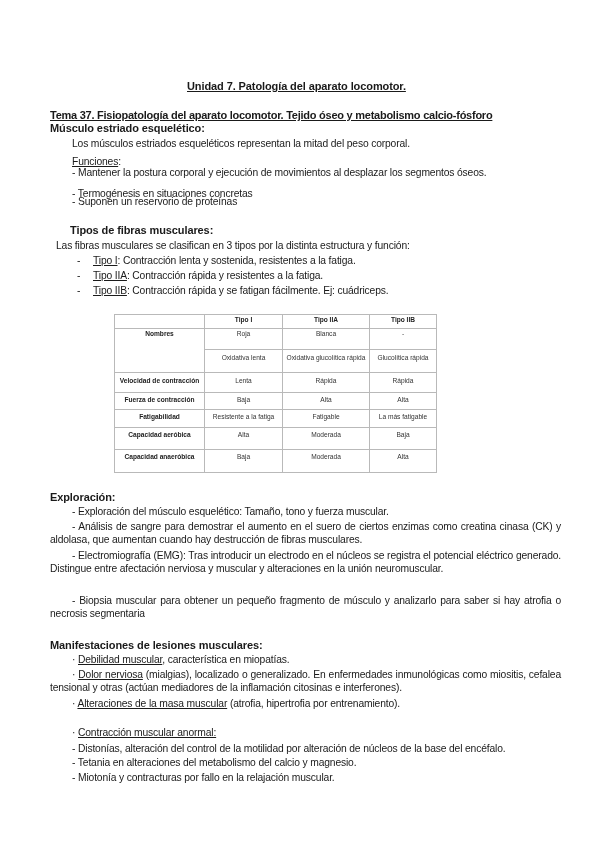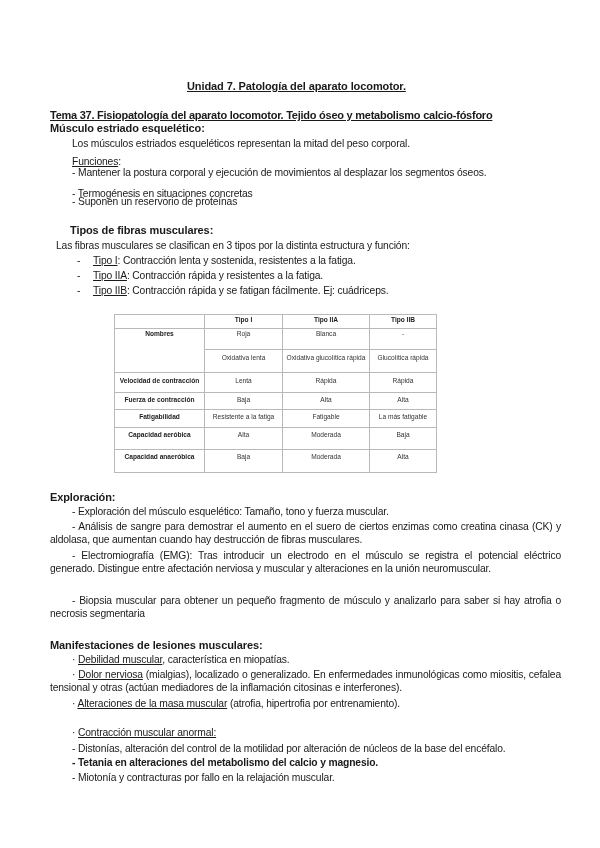--- a/index.html
+++ b/index.html
@@ -100,23 +100,23 @@
     <td style="padding-top:3px;">Baja</td>
     <td style="padding-top:3px;">Moderada</td>
     <td style="padding-top:3px;">Alta</td>
   </tr>
 </tbody>
   </table>
 
 <div class="abs h" style="left:50px; top:491px;">Exploración:</div>
 <div class="abs t" style="left:72px; top:505px;">- Exploración del músculo esquelético: Tamaño, tono y fuerza muscular.</div>
 <div class="abs t just" style="left:50px; top:520px; text-indent:22px;">- Análisis de sangre para demostrar el aumento en el suero de ciertos enzimas como creatina cinasa (CK) y aldolasa, que aumentan cuando hay destrucción de fibras musculares.</div>
-<div class="abs t just" style="left:50px; top:549px; text-indent:22px;">- Electromiografía (EMG): Tras introducir un electrodo en el músculo se registra el potencial eléctrico generado.  Distingue entre afectación nerviosa y muscular y alteraciones en la unión neuromuscular.</div>
+<div class="abs t just" style="left:50px; top:549px; text-indent:22px;">- Electromiografía (EMG): Tras introducir un electrodo en el núcleos se registra el potencial eléctrico generado.  Distingue entre afectación nerviosa y muscular y alteraciones en la unión neuromuscular.</div>
 <div class="abs t just" style="left:50px; top:594px; text-indent:22px;">- Biopsia muscular para obtener un pequeño fragmento de músculo y analizarlo para saber si hay atrofia o necrosis segmentaria</div>
 
 <div class="abs h" style="left:50px; top:639px;">Manifestaciones de lesiones musculares:</div>
 <div class="abs t" style="left:72px; top:653px;"><span>·</span> <span class="u">Debilidad muscular</span><span>, característica en miopatías.</span></div>
 <div class="abs t just" style="left:50px; top:668px; text-indent:22px;"><span>·</span> <span class="u">Dolor nerviosa</span><span> (mialgias), localizado o generalizado.  En enfermedades inmunológicas como miositis, cefalea tensional y otras (actúan mediadores de la inflamación citosinas e interferones).</span></div>
 <div class="abs t" style="left:72px; top:697px;"><span>·</span> <span class="u">Alteraciones de la masa muscular</span><span> (atrofia, hipertrofia por entrenamiento).</span></div>
 <div class="abs t" style="left:72px; top:712px;margin-top:14px;"><span>·</span> <span class="u">Contracción muscular anormal:</span><span></span></div>
 <div class="abs t just" style="left:50px; top:727px; text-indent:22px;margin-top:15px;">- Distonías, alteración del control de la motilidad por alteración de núcleos de la base del encéfalo.</div>
-<div class="abs t" style="left:72px; top:756px;font-weight:bold;">- Tetania en alteraciones del metabolismo del calcio y magnesio.</div>
+<div class="abs t" style="left:72px; top:756px;">- Tetania en alteraciones del metabolismo del calcio y magnesio.</div>
 <div class="abs t" style="left:72px; top:771px;">- Miotonía y contracturas por fallo en la relajación muscular.</div>
 
 </body></html>

